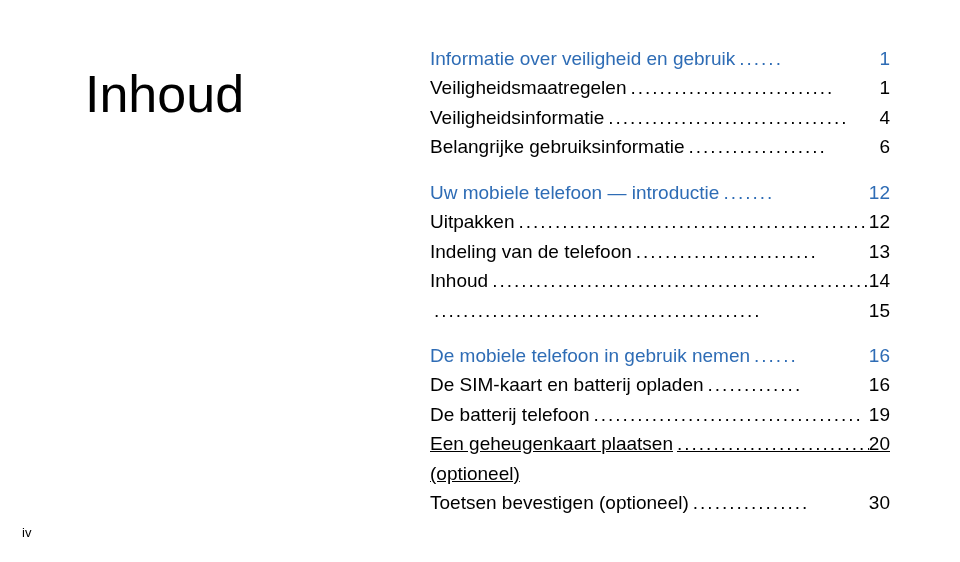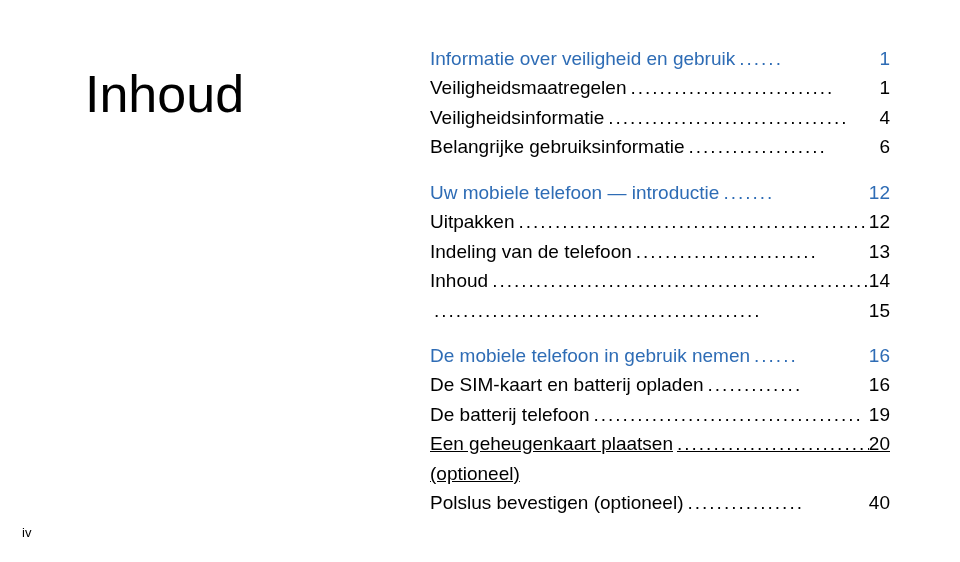--- a/index.html
+++ b/index.html
@@ -135,20 +135,20 @@
       <span class="toc-label">De batterij telefoon</span>
       <span class="toc-dots">.....................................</span>
       <span class="toc-page">19</span>
     </div>
     <div class="toc-row sub" style="white-space:normal;text-decoration:underline;">
       <span class="toc-label">Een geheugenkaart plaatsen<br>(optioneel)</span>
       <span class="toc-dots">...............................................</span>
       <span class="toc-page">20</span>
     </div>
     <div class="toc-row sub">
-      <span class="toc-label">Polslus bevestigen (optioneel)</span>
+      <span class="toc-label">Toetsen bevestigen (optioneel)</span>
       <span class="toc-dots">................</span>
-      <span class="toc-page">40</span>
+      <span class="toc-page">30</span>
     </div>
   </div>
 
   <div class="page-num">iv</div>
 </div>
 
 </body></html>

